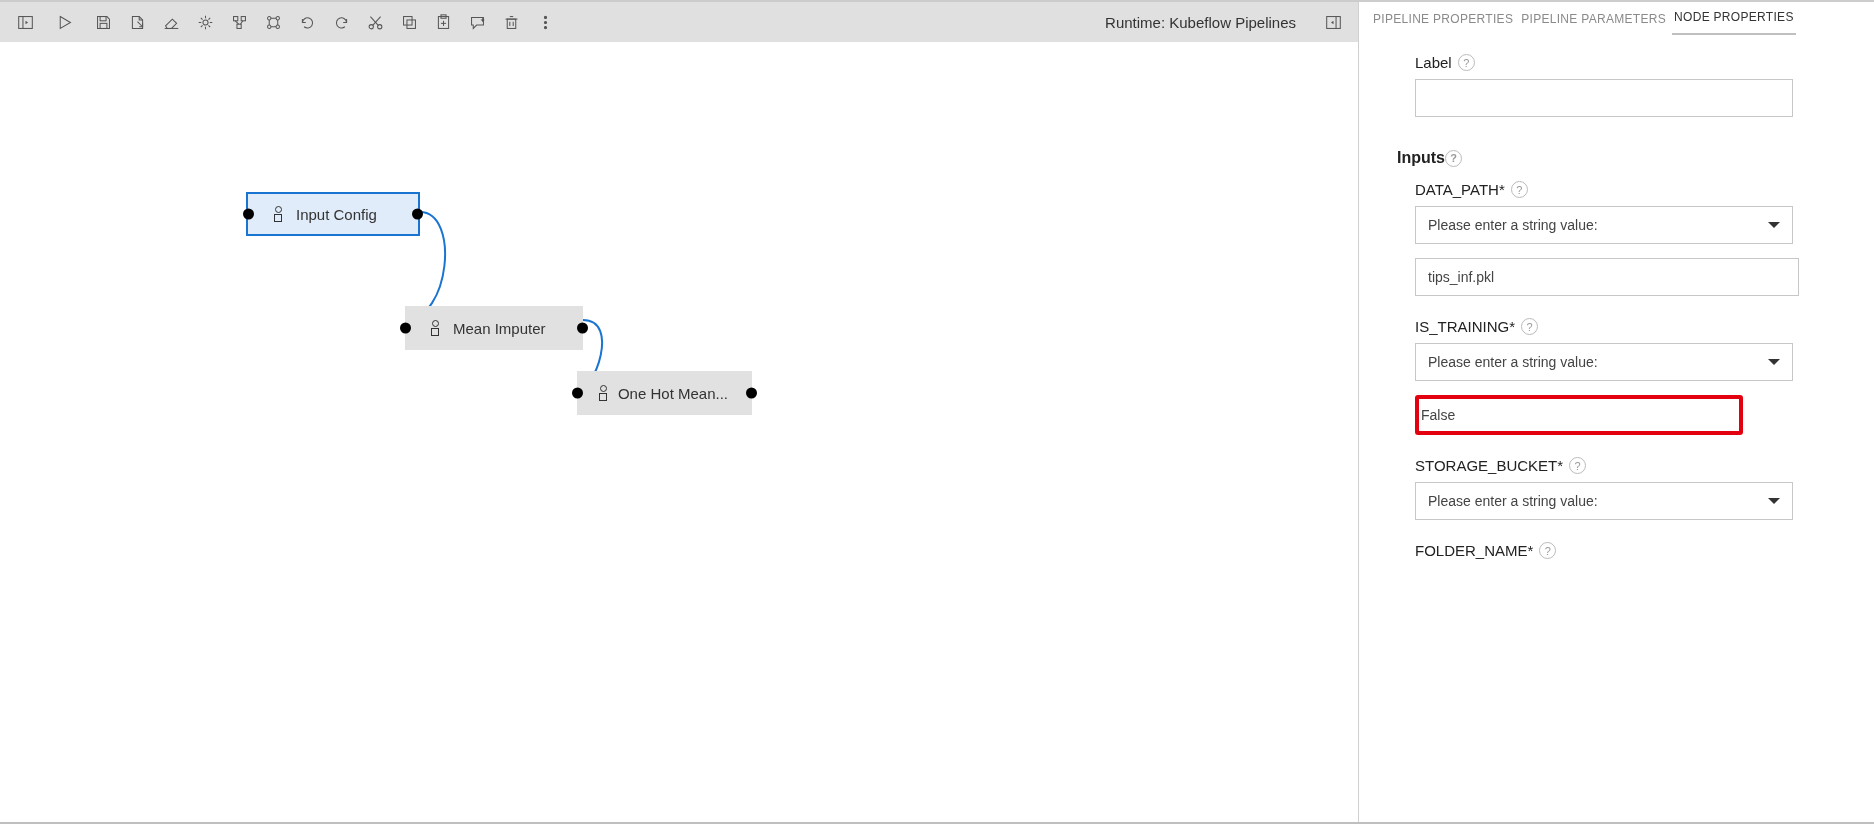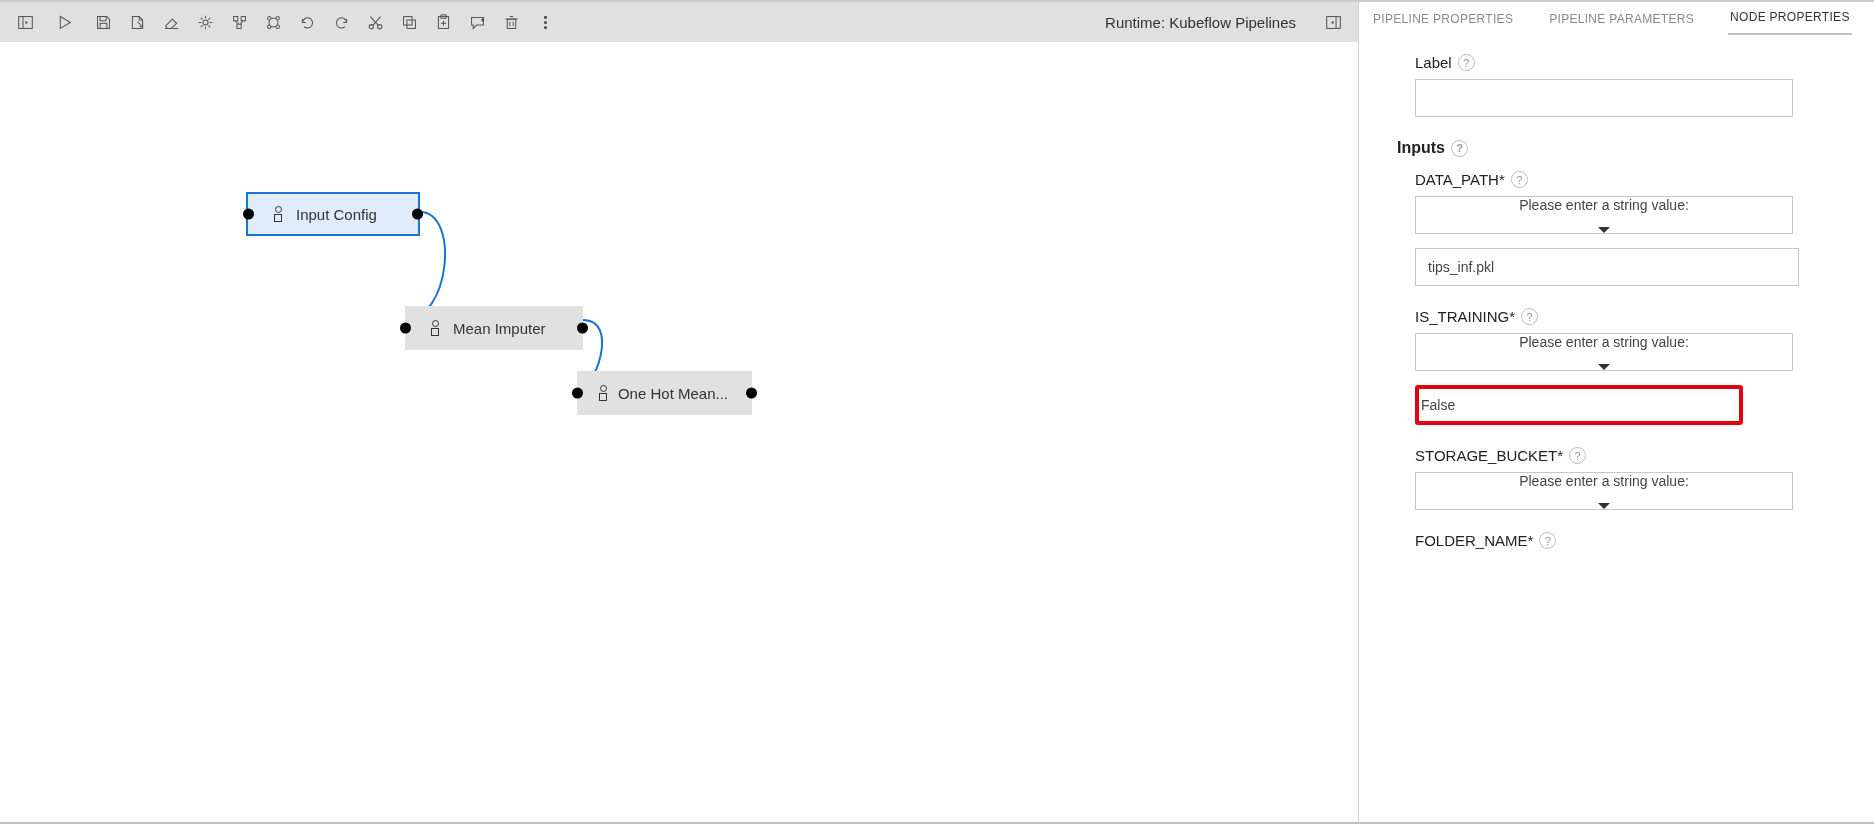--- a/index.html
+++ b/index.html
@@ -114,21 +114,21 @@
   display: flex;
   flex-direction: column;
   background: #fff;
   position: relative;
 }
 .tabs {
   display: flex;
   padding: 0 12px;
   height: 34px;
   align-items: flex-end;
-  gap: 32px;
+  gap: 4px;
   border-bottom: 1px solid transparent;
 }
 .tab {
   font-size: 12px;
   letter-spacing: 0.3px;
   color: #8a8a8a;
   padding: 9px 2px;
   cursor: pointer;
   text-transform: uppercase;
 }
@@ -146,24 +146,23 @@
   color: #222;
   margin-bottom: 8px;
   display: flex;
   align-items: center;
   gap: 6px;
 }
 .section-heading {
   font-size: 16px;
   font-weight: 700;
   color: #222;
-  margin: 22px 0 14px -18px;
-  display: flex;
-  align-items: center;
-  gap: 6px;
+  margin: 32px 0 14px -18px;
+  display: flex;
+  align-items: center;
 }
 .help {
   width: 17px;
   height: 17px;
   border: 1px solid #bbb;
   border-radius: 50%;
   display: inline-flex;
   align-items: center;
   justify-content: center;
   font-size: 11px;
@@ -181,21 +180,20 @@
   align-items: center;
   outline: none;
   font-family: inherit;
 }
 .value-box {
   width: 384px;
 }
 .select-box {
   justify-content: space-between;
   cursor: pointer;
-  flex-direction: column;
 }
 .select-box .caret {
   width: 0; height: 0;
   border-left: 6px solid transparent;
   border-right: 6px solid transparent;
   border-top: 6px solid #333;
 }
 .group { margin-bottom: 22px; }
 .subfield { margin-top: 14px; }
 .highlight {

